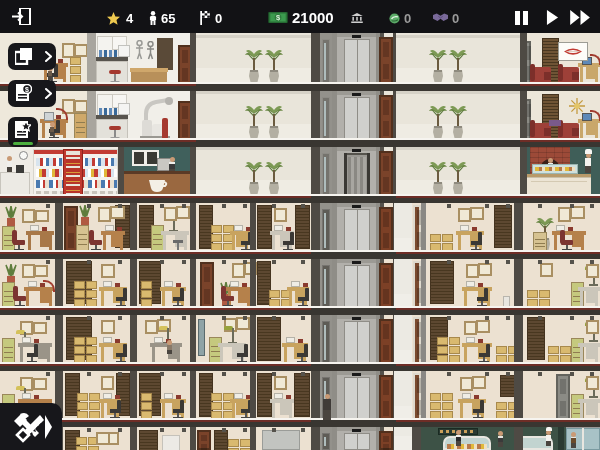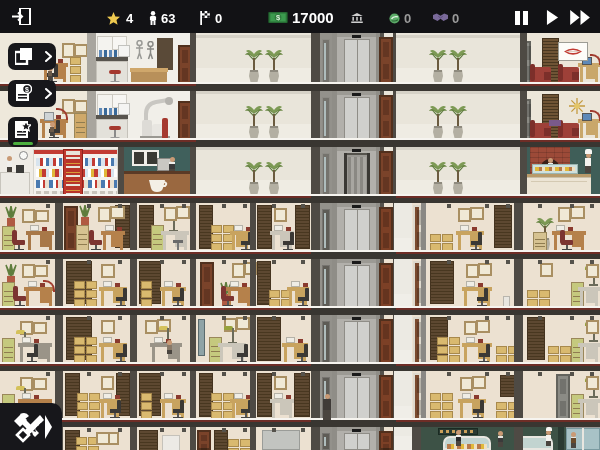--- a/index.html
+++ b/index.html
@@ -1337,38 +1337,38 @@
 <svg style="position:absolute;left:107px;top:12px;width:13px;height:13px" viewBox="0 0 14 14">
       <path d="M7 0 L9 4.8 L14 5.2 L10.2 8.6 L11.4 13.6 L7 11 L2.6 13.6 L3.8 8.6 L0 5.2 L5 4.8 Z" fill="#eec94f"></path>
     </svg>
 <div style="position:absolute;left:126px;top:11px;color:#fff;font:bold 13px 'Liberation Sans',sans-serif">4</div>
 <svg style="position:absolute;left:149px;top:11px;width:8px;height:14px" viewBox="0 0 9 16">
       <circle cx="4.5" cy="2.5" r="2.5" fill="#fff"></circle>
       <rect x="1" y="5.5" width="7" height="6" rx="2" fill="#fff"></rect>
       <rect x="1.7" y="11" width="2.2" height="5" fill="#fff"></rect>
       <rect x="5.1" y="11" width="2.2" height="5" fill="#fff"></rect>
     </svg>
-<div style="position:absolute;left:161px;top:11px;color:#fff;font:bold 13px 'Liberation Sans',sans-serif">63</div>
+<div style="position:absolute;left:161px;top:11px;color:#fff;font:bold 13px 'Liberation Sans',sans-serif">65</div>
 <svg style="position:absolute;left:200px;top:11px;width:11px;height:14px" viewBox="0 0 12 16">
       <rect x="0" y="0" width="2" height="16" fill="#fff"></rect>
       <rect x="2" y="0" width="9" height="8" fill="#fff"></rect>
       <rect x="2" y="0" width="3" height="2.6" fill="#121215"></rect>
       <rect x="8" y="0" width="3" height="2.6" fill="#121215"></rect>
       <rect x="5" y="2.6" width="3" height="2.6" fill="#121215"></rect>
       <rect x="2" y="5.2" width="3" height="2.6" fill="#121215"></rect>
       <rect x="8" y="5.2" width="3" height="2.6" fill="#121215"></rect>
     </svg>
 <div style="position:absolute;left:215px;top:11px;color:#fff;font:bold 13px 'Liberation Sans',sans-serif">0</div>
 <svg style="position:absolute;left:268px;top:12px;width:20px;height:11px" viewBox="0 0 22 13">
       <rect x="0" y="0" width="22" height="13" rx="1" fill="#2e7a3c" stroke="#1c5428" stroke-width="1"></rect>
       <rect x="2" y="2" width="18" height="9" fill="#3c9a4e"></rect>
       <circle cx="11" cy="6.5" r="4" fill="#2e7a3c"></circle>
       <text x="11" y="9.5" font-size="9" font-family="Liberation Sans" fill="#d8f0d8" text-anchor="middle" font-weight="bold">$</text>
     </svg>
-<div style="position:absolute;left:292px;top:9px;color:#fff;font:bold 15px 'Liberation Sans',sans-serif">17000</div>
+<div style="position:absolute;left:292px;top:9px;color:#fff;font:bold 15px 'Liberation Sans',sans-serif">21000</div>
 <svg style="position:absolute;left:351px;top:13px;width:12px;height:10px" viewBox="0 0 15 13">
       <path d="M7.5 0 L15 4 L0 4 Z" fill="#cfcfcf"></path>
       <rect x="1.5" y="5" width="2" height="5" fill="#cfcfcf"></rect>
       <rect x="6.5" y="5" width="2" height="5" fill="#cfcfcf"></rect>
       <rect x="11.5" y="5" width="2" height="5" fill="#cfcfcf"></rect>
       <rect x="0" y="11" width="15" height="2" fill="#cfcfcf"></rect>
     </svg>
 <svg style="position:absolute;left:389px;top:13px;width:11px;height:11px" viewBox="0 0 13 13">
       <circle cx="6.5" cy="6.5" r="6" fill="#5cab68"></circle>
       <path d="M3 7 Q5 3.5 10.5 4.5" stroke="#e8f5e8" stroke-width="1.6" fill="none"></path>

